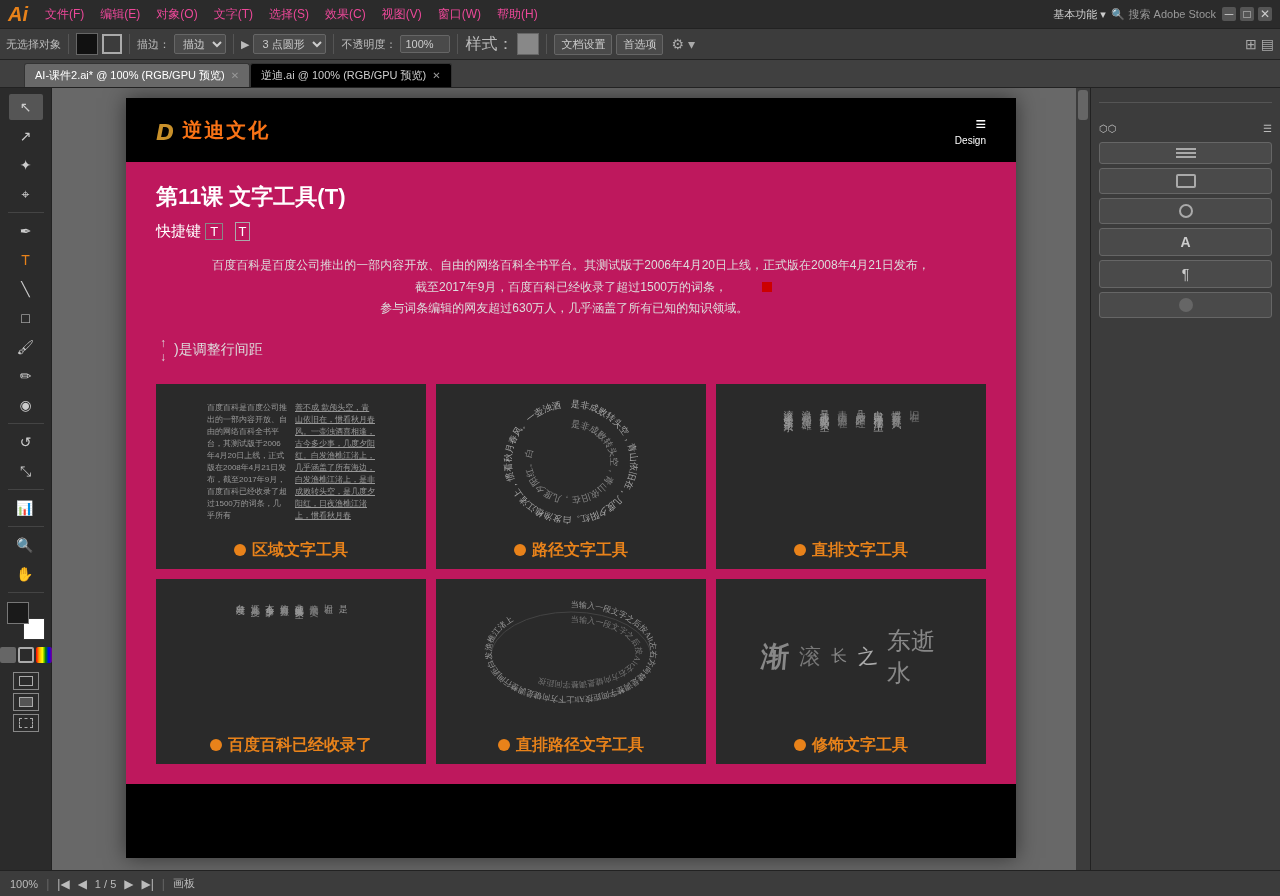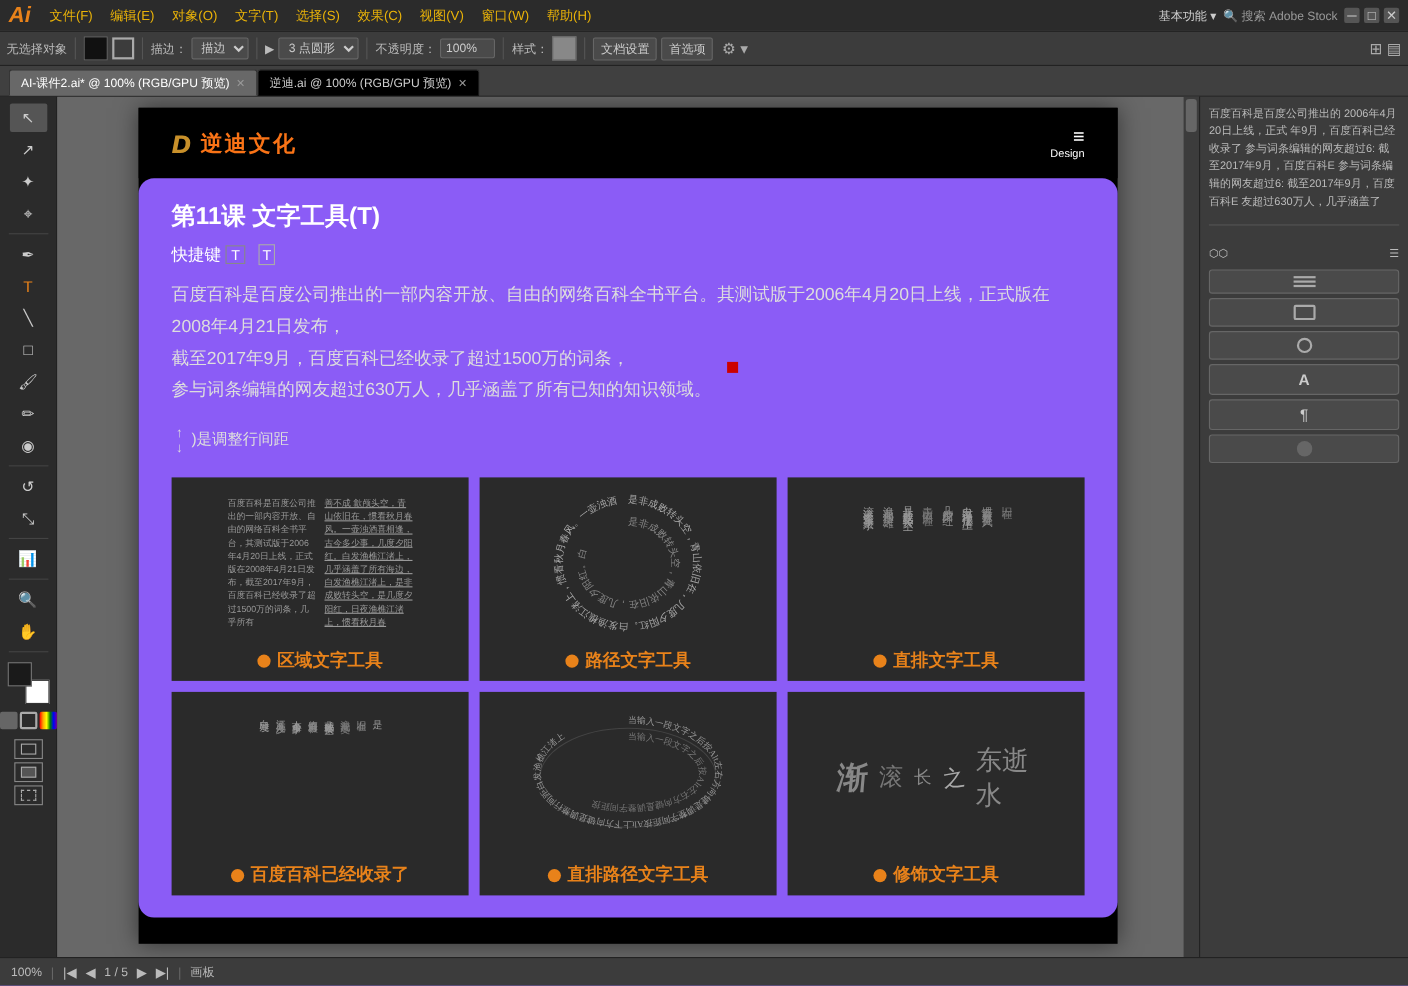--- a/index.html
+++ b/index.html
@@ -16,21 +16,21 @@
       position: relative;
     }
     #menu-bar .app-icon {
       color: #e8821a;
       font-style: italic;
       font-weight: bold;
       font-size: 20px;
       margin-right: 8px;
     }
     #menu-bar .menu-item {
-      color: #eab308;
+      color: #ec4899;
       font-size: 12px;
       padding: 2px 7px;
       cursor: pointer;
     }
     .menu-bar-right {
       margin-left: auto;
       display: flex;
       align-items: center;
       gap: 6px;
     }
@@ -53,21 +53,21 @@
     .toolbar-btn { background: #4a4a4a; border: 1px solid #666; color: #ccc; font-size: 11px; padding: 2px 6px; border-radius: 2px; cursor: pointer; }
     .toolbar-select { background: #4a4a4a; border: 1px solid #666; color: #ccc; font-size: 11px; padding: 2px 4px; border-radius: 2px; cursor: pointer; }
     .toolbar-input { background: #4a4a4a; border: 1px solid #666; color: #ccc; font-size: 11px; padding: 2px 4px; width: 50px; border-radius: 2px; }
 
     
     #tab-bar {
       height: 28px;
       background: #404040;
       display: flex;
       align-items: flex-end;
-      padding: 0 8px;
+      padding: 0 24px;
       border-bottom: 1px solid #222;
     }
     .tab {
       height: 24px;
       background: #000000;
       border: 1px solid #333;
       border-bottom: none;
       padding: 0 10px;
       display: flex;
       align-items: center;
@@ -191,44 +191,45 @@
       font-weight: bold;
       letter-spacing: 2px;
     }
     .doc-menu-icon {
       color: #fff;
       font-size: 18px;
       text-align: right;
     }
     .doc-menu-label { color: #fff; font-size: 10px; text-align: right; }
 
-    .doc-body { background: #8b5cf6; padding: 20px 30px; border-radius: 14px; }
+    .doc-body { background: #be185d; padding: 20px 30px; }
 
     .lesson-title {
       color: #fff;
       font-size: 22px;
       font-weight: bold;
       margin-bottom: 10px;
     }
     .shortcut-line {
       color: #fff;
       font-size: 15px;
       margin-bottom: 14px;
     }
     .shortcut-key {
       display: inline-block;
       border: 1px solid #888;
       padding: 0 4px;
       font-size: 13px;
     }
     .desc-text {
       color: #ddd;
-      font-size: 16px;
+      font-size: 12px;
       line-height: 1.8;
       margin-bottom: 16px;
+      text-align: center;
     }
     .instruction-text {
       color: #ddd;
       font-size: 14px;
       margin-bottom: 20px;
       display: flex;
       align-items: center;
       gap: 4px;
     }
     .vertical-arrow {
@@ -377,21 +378,21 @@
   </select>
   <div class="toolbar-sep"></div>
   <span style="color:#bbb;font-size:11px;">▶</span>
   <select class="toolbar-select">
     <option>3 点圆形</option>
   </select>
   <div class="toolbar-sep"></div>
   <span style="color:#bbb;font-size:11px;">不透明度：</span>
   <input class="toolbar-input" type="text" value="100%" style="">
   <div class="toolbar-sep"></div>
-  <span style="color:#bbb;font-size:11px;">样式：</span>
+  <span style="color:#bbb;font-size:16px;">样式：</span>
   <div style="width:22px;height:22px;background:#888;border:1px solid #666;"></div>
   <div class="toolbar-sep"></div>
   <button class="toolbar-btn">文档设置</button>
   <button class="toolbar-btn">首选项</button>
   <span style="color:#aaa;font-size:14px;margin-left:4px;">⚙ ▾</span>
   <div style="margin-left:auto;display:flex;gap:4px;">
     <span style="color:#aaa;font-size:14px;">⊞</span>
     <span style="color:#aaa;font-size:14px;">▤</span>
   </div>
 </div>
@@ -625,21 +626,20 @@
       </div>
     </div>
 
     <div id="canvas-scroll">
       <div id="canvas-scroll-thumb"></div>
     </div>
 
   </div>
 
   <div id="right-panel">
-    <div class="right-panel-text">百度百科是百度公司推出的 2006年4月20日上线，正式 年9月，百度百科已经收录了 参与词条编辑的网友超过6: 截至2017年9月，百度百科E 参与词条编辑的网友超过6: 截至2017年9月，百度百科E 友超过630万人，几乎涵盖了</div>
 
     <div style="height:1px;background:#555;margin:6px 0;"></div>
 
     <div class="right-panel-controls">
       <div style="display:flex;justify-content:space-between;align-items:center;margin-bottom:4px;">
         <span style="color:#bbb;font-size:10px;">⬡⬡</span>
         <span style="color:#bbb;font-size:10px;">☰</span>
       </div>
       <div class="panel-ctrl-btn">
         <div style="display:flex;flex-direction:column;gap:2px;">

